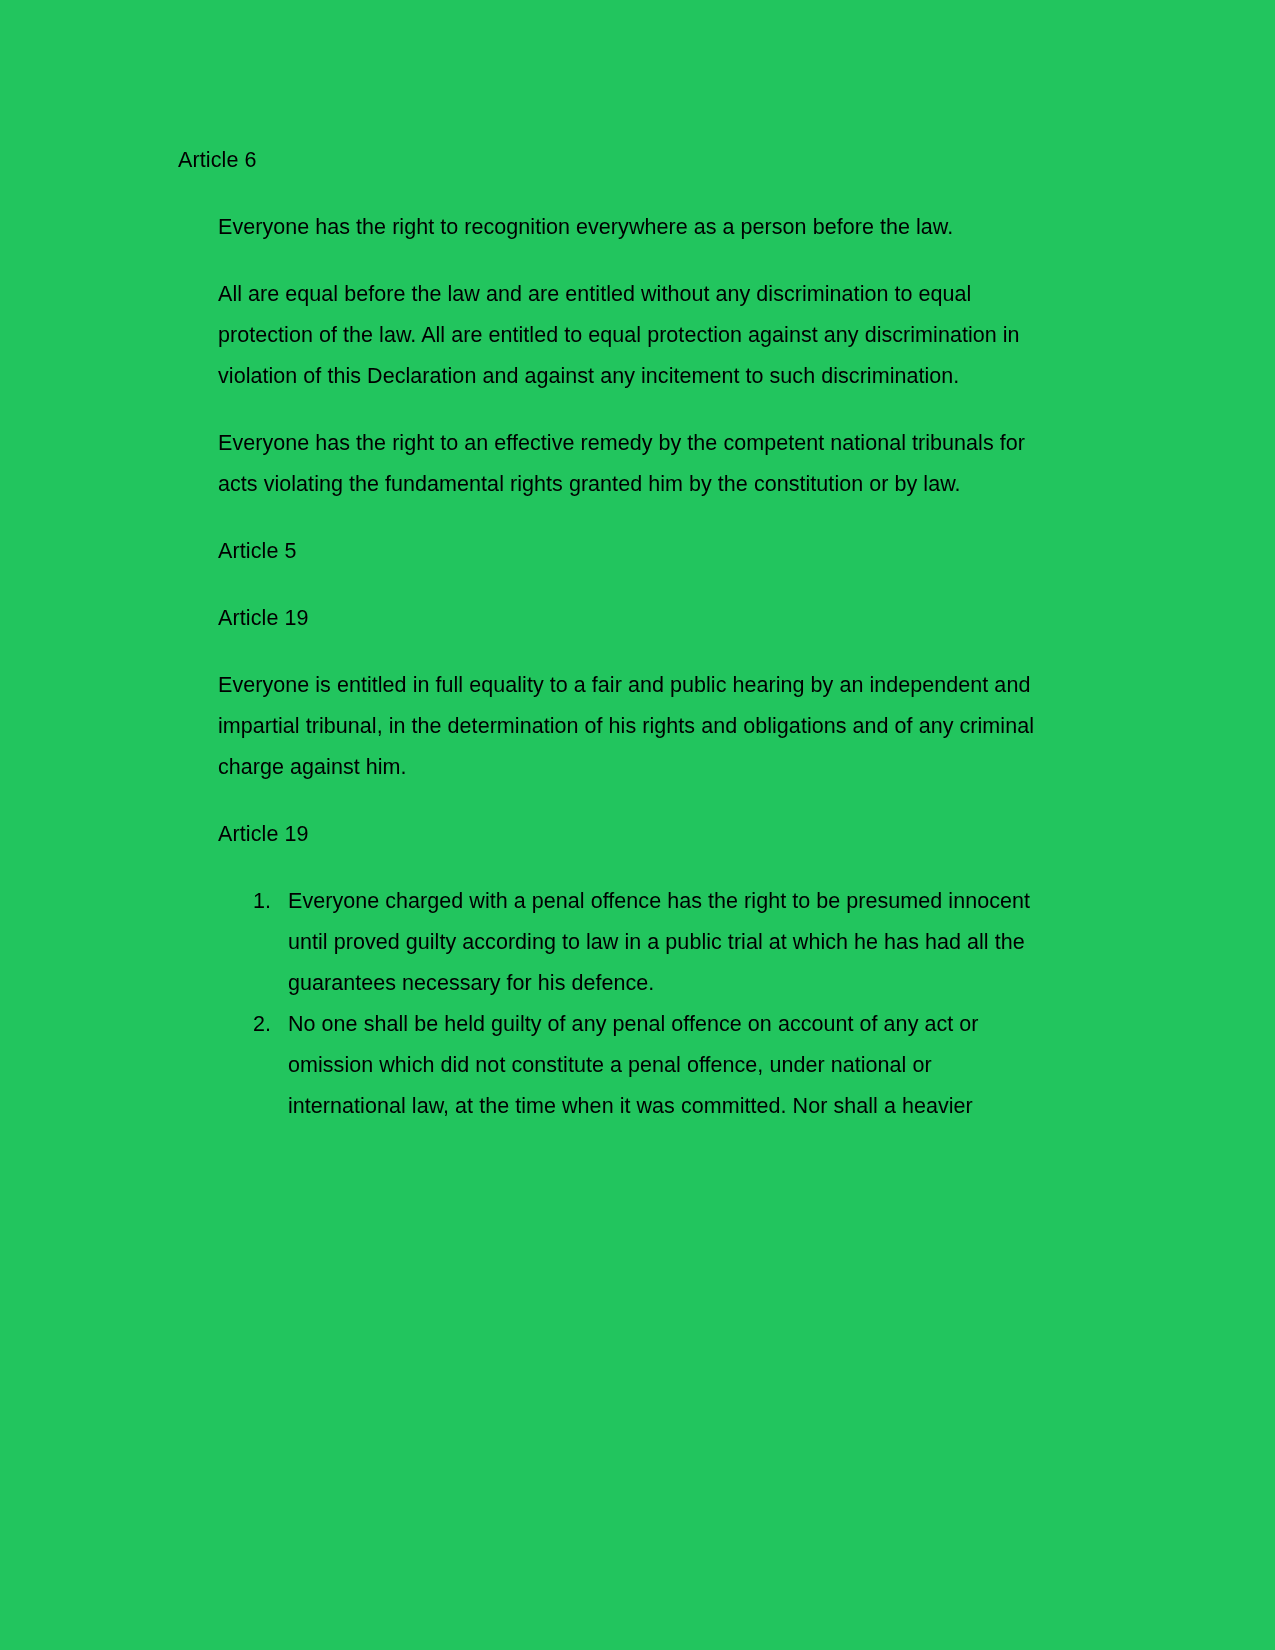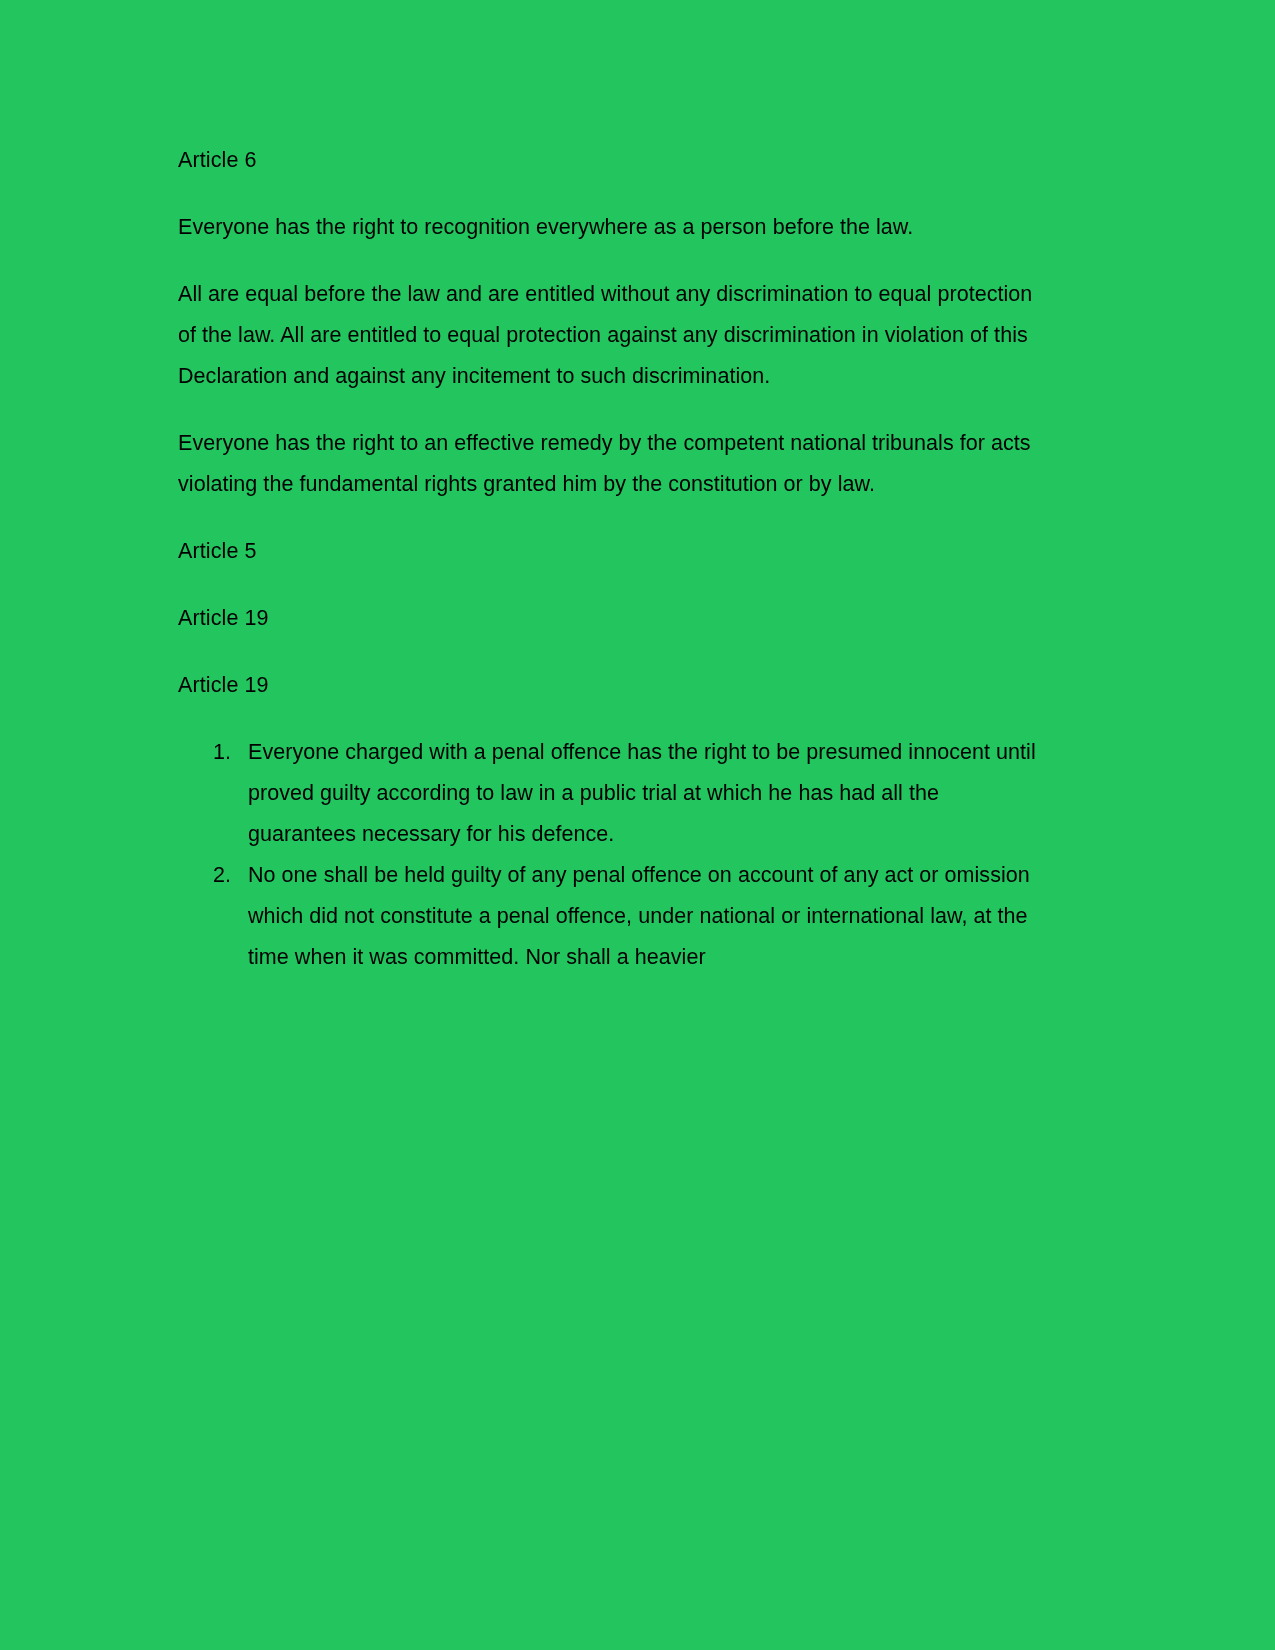--- a/index.html
+++ b/index.html
@@ -49,20 +49,21 @@
     color: #000000;
     margin: 0;
     padding: 0;
     text-align: left;
     letter-spacing: 0.05px;
   }
 
   
   .block + .block {
     margin-top: 26px;
+    margin-left: 40px;
   }
 
   .doc-list {
     list-style: none;
     margin: 0;
     padding: 0;
   }
 
   .doc-list-item {
     position: relative;
@@ -103,20 +104,21 @@
     <p class="doc-paragraph block">All are equal before the law and are entitled without any discrimination to equal protection of the law. All are entitled to equal protection against any discrimination in violation of this Declaration and against any incitement to such discrimination.</p>
 
 
     <p class="doc-paragraph block">Everyone has the right to an effective remedy by the competent national tribunals for acts violating the fundamental rights granted him by the constitution or by law.</p>
 
     <h2 class="doc-heading block">Article 5</h2>
 
 
     <h2 class="doc-heading block">Article 19</h2>
 
+    <p class="doc-paragraph block">Everyone is entitled in full equality to a fair and public hearing by an independent and impartial tribunal, in the determination of his rights and obligations and of any criminal charge against him.</p>
 
     <h2 class="doc-heading block">Article 19</h2>
 
     <ol class="doc-list block">
       <li class="doc-list-item">
         <span class="marker">1.</span>
         <span class="item-text">Everyone charged with a penal offence has the right to be presumed innocent until proved guilty according to law in a public trial at which he has had all the guarantees necessary for his defence.</span>
       </li>
       <li class="doc-list-item">
         <span class="marker">2.</span>

